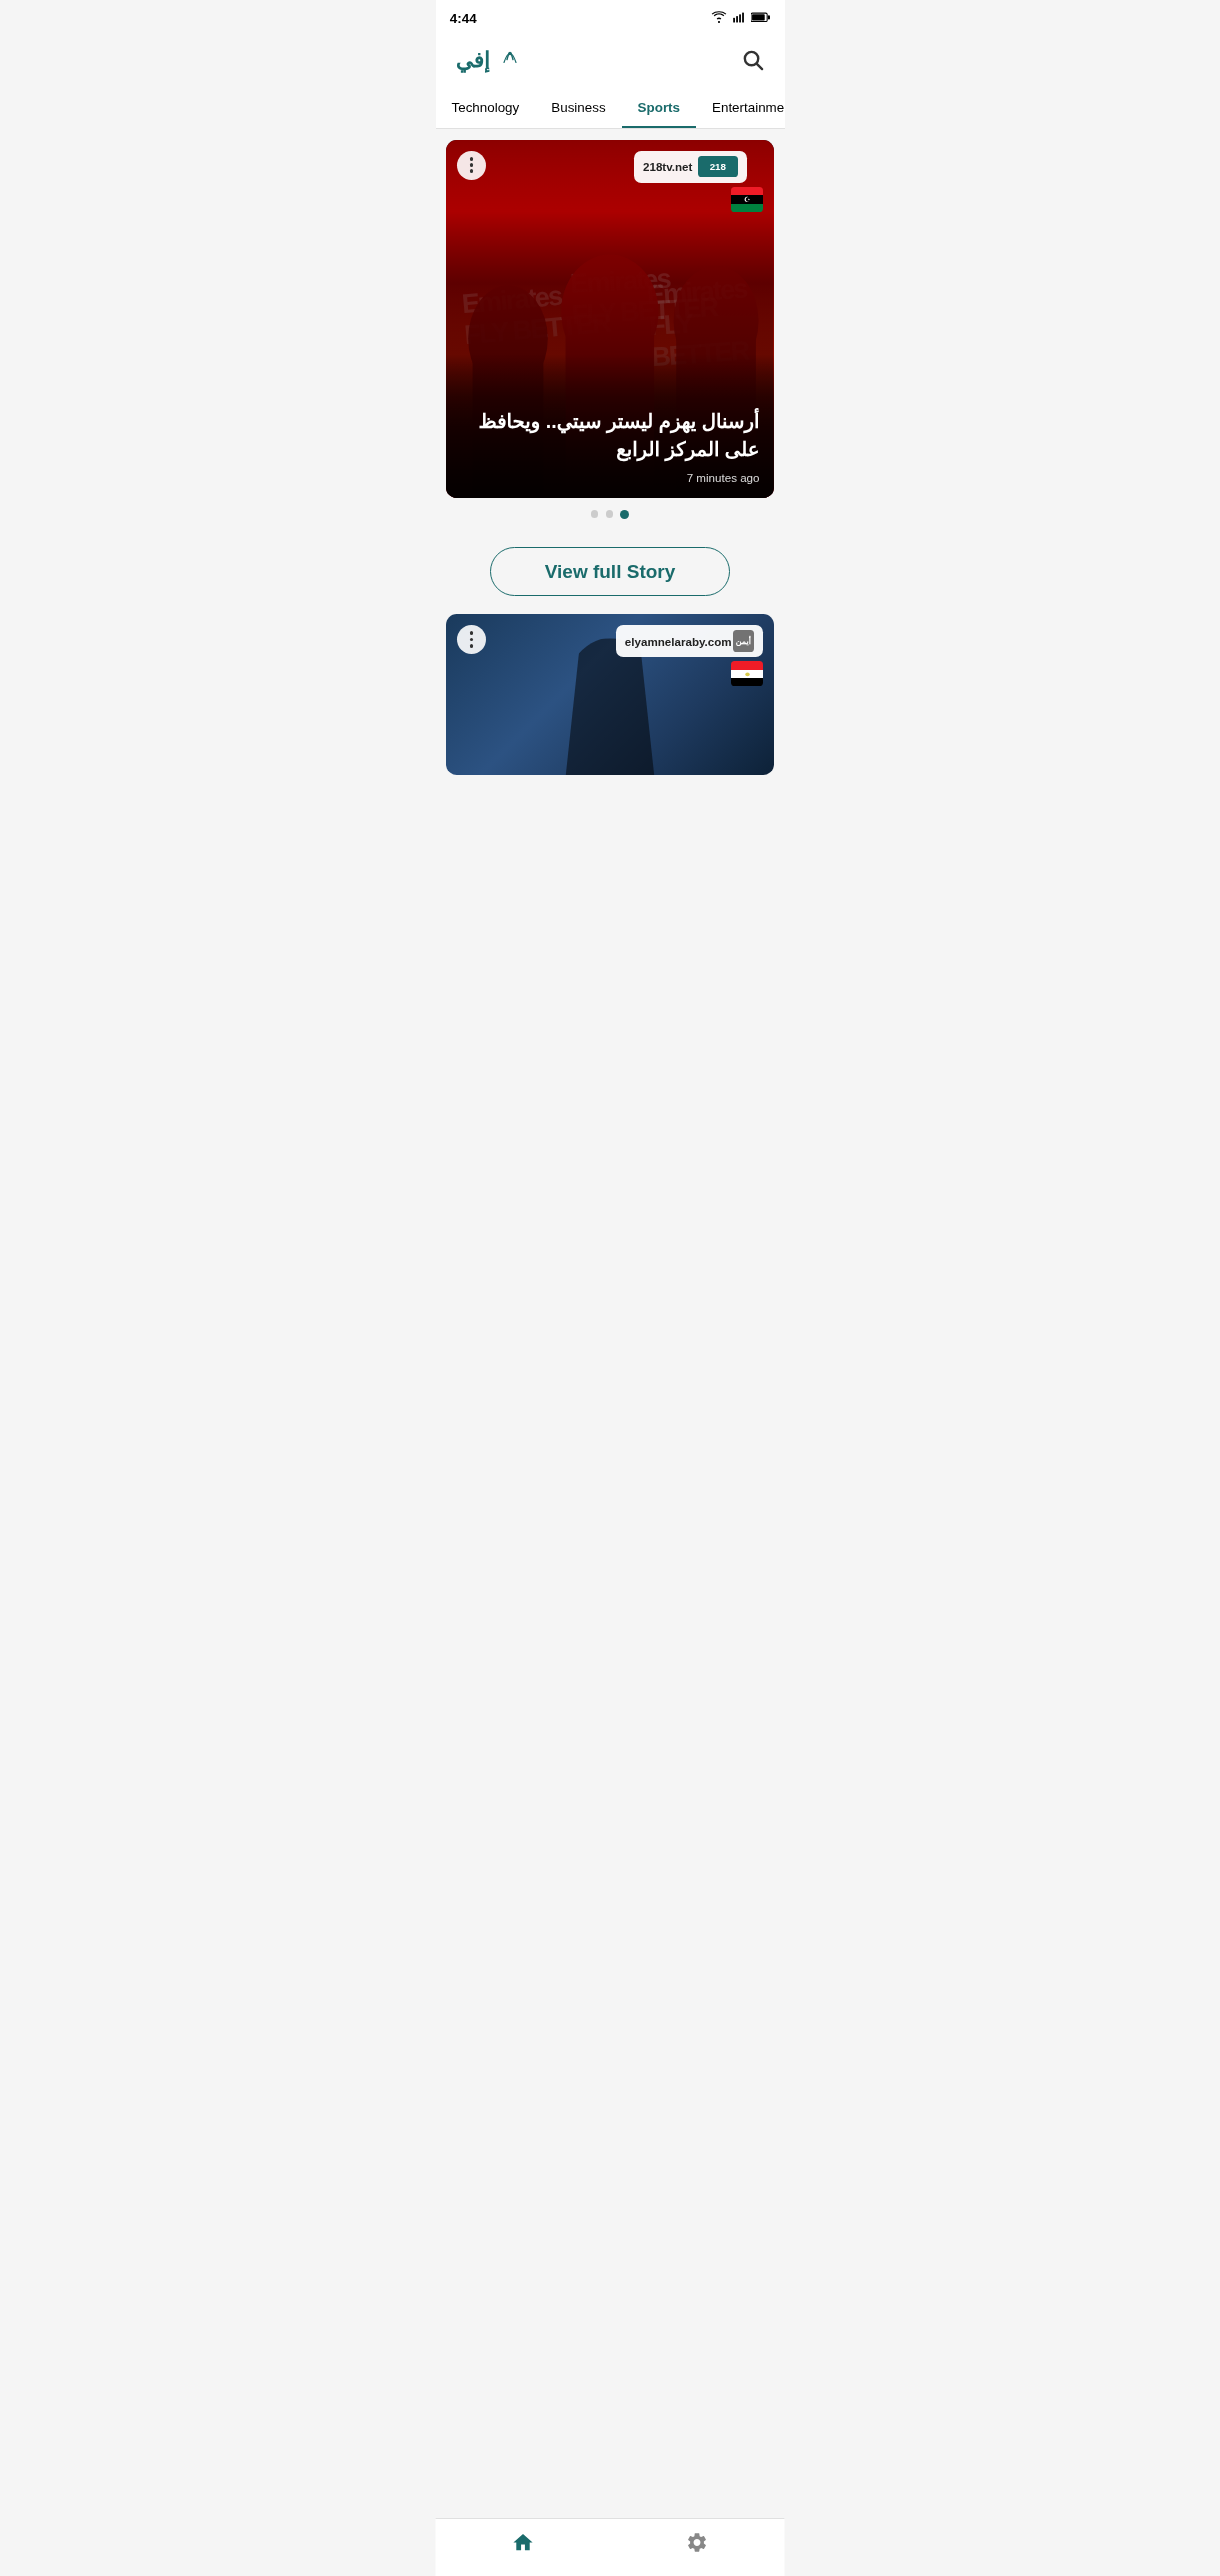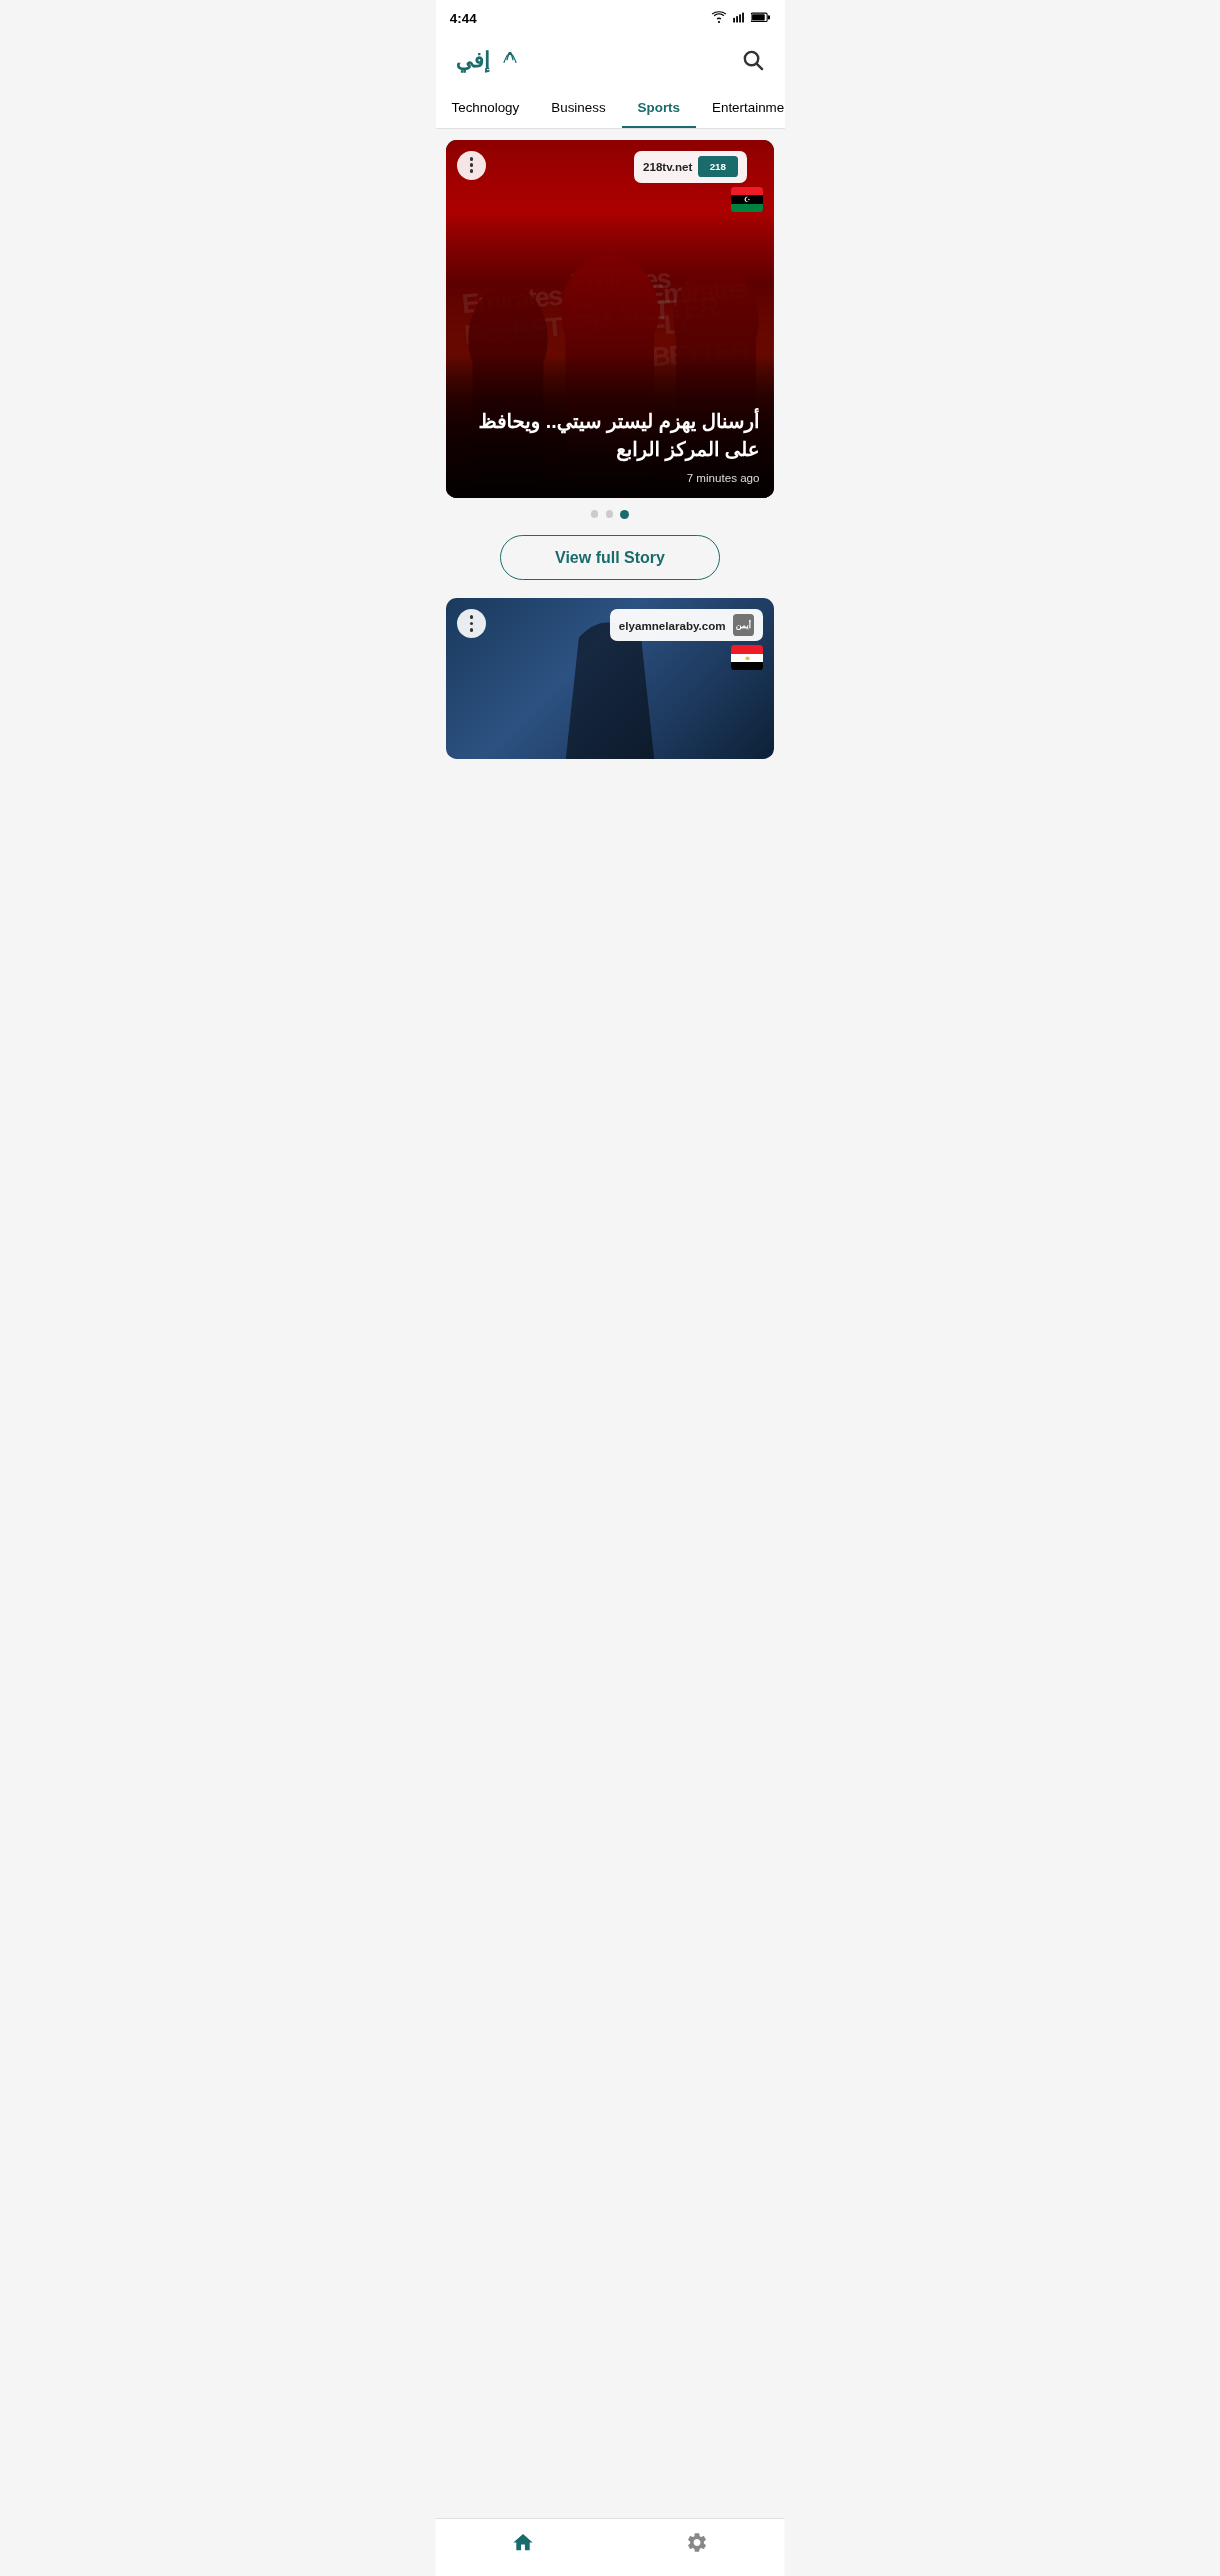--- a/index.html
+++ b/index.html
@@ -252,27 +252,27 @@
 
     .dot.active {
       background: #1a6b6b;
       width: 9px;
       height: 9px;
     }
 
     
     .view-story-btn {
       display: block;
-      margin: 7px auto 18px;
+      margin: 19px auto 18px;
       padding: 12.5px 54px;
       border: 1.8px solid #1a6b6b;
       border-radius: 27px;
       background: transparent;
       color: #1a6b6b;
-      font-size: 16px;
+      font-size: 19px;
       font-weight: 600;
       cursor: pointer;
       text-align: right;
     }
 
     
     .second-card {
       background: #fff;
       margin: 0 10.7px 10.7px;
       border-radius: 10.7px;
@@ -283,21 +283,21 @@
 
     .second-source-badge {
       position: absolute;
       top: 10.7px;
       right: 10.7px;
       background: rgba(255,255,255,0.95);
       border-radius: 7.2px;
       padding: 5.4px 9px;
       display: flex;
       align-items: center;
-      gap: 7px;
+      gap: 1px;
       z-index: 10;
       margin-left: 28px;
     }
 
     .second-source-icon {
       width: 21.5px;
       height: 21.5px;
       background: #737373;
       border-radius: 3.6px;
       display: flex;

